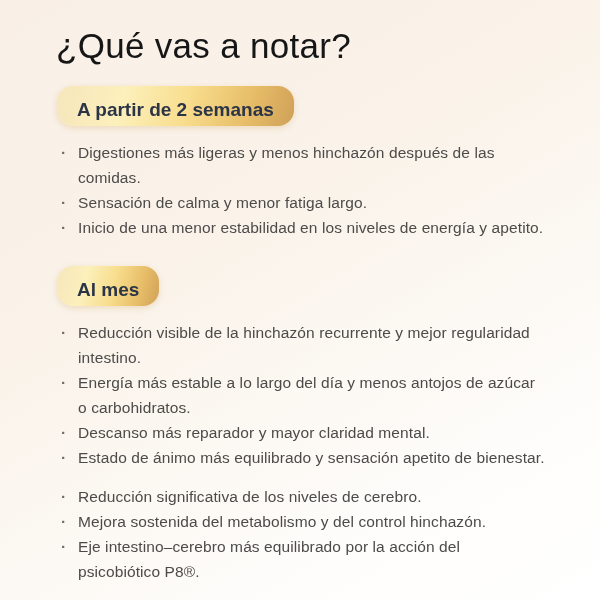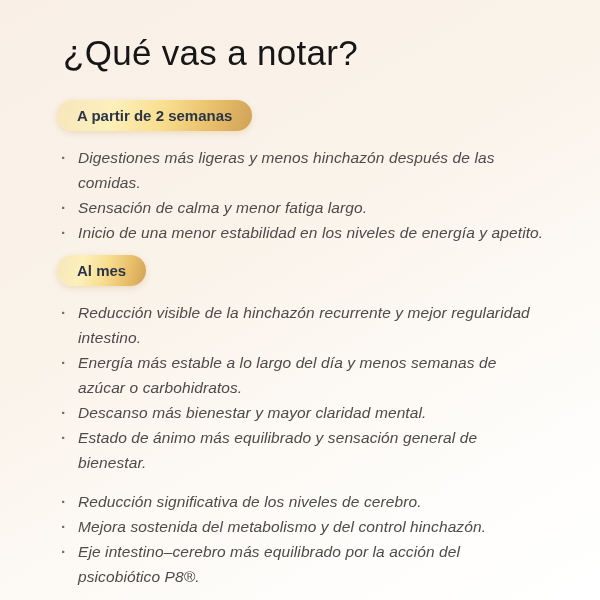--- a/index.html
+++ b/index.html
@@ -11,42 +11,42 @@
     font-family: "Liberation Sans", sans-serif;
     -webkit-font-smoothing: antialiased;
   }
   .page {
     box-sizing: border-box;
     width: 600px;
     height: 600px;
     padding: 24px 52px 0 55px;
   }
   h1.title {
-    margin: 8px;
+    margin: 1px;
     font-size: 35px;
     font-weight: 500;
     letter-spacing: 0.3px;
     color: #161616;
     line-height: 42px;
   }
   .section { margin: 0; }
   .badge {
     display: inline-block;
     margin: 18px 0 0 2px;
-    padding: 0 20px;
-    height: 31px;
+    padding: 8px 20px;
+    height: 24px;
     line-height: 31px;
     border-radius: 16px;
-    font-size: 15px;
+    font-size: 19px;
     font-weight: 700;
     color: #2c3547;
     background: linear-gradient(105deg, #f6e6bd 0%, #fcf0bb 28%, #f8dd8d 55%, #e7bd68 80%, #cfa158 100%);
     box-shadow: 0 2px 6px rgba(205, 161, 88, 0.30);
   }
-  .section:nth-of-type(n+2) .badge { margin-top: 10px; }
+  .section:nth-of-type(n+2) .badge { margin-top: 26px; }
   ul.benefits {
     list-style: none;
     margin: 14px 0 0 6px;
     padding: 0;
   }
   ul.benefits li {
     display: flex;
     align-items: flex-start;
     font-size: 15.5px;
     line-height: 25px;
@@ -55,21 +55,20 @@
   }
   ul.benefits .dot {
     flex: 0 0 17px;
     color: #6f6d6a;
     font-weight: 700;
     text-align: left;
   }
   ul.benefits .txt {
     flex: 1 1 auto;
     max-width: 468px;
-    font-style: italic;
   }
 </style>
 </head>
 <body>
 
 <div class="page">
   <h1 class="title">¿Qué vas a notar?</h1>
   <div id="sections-root">
       <div class="section"><div class="badge">A partir de 2 semanas</div><ul class="benefits">
           <li>
@@ -85,29 +84,29 @@
             <span class="txt">Inicio de una menor estabilidad en los niveles de energía y apetito.</span>
           </li>
         </ul></div>
       <div class="section"><div class="badge">Al mes</div><ul class="benefits">
           <li>
             <span class="dot">·</span>
             <span class="txt">Reducción visible de la hinchazón recurrente y mejor regularidad intestino.</span>
           </li>
           <li>
             <span class="dot">·</span>
-            <span class="txt">Energía más estable a lo largo del día y menos semanas de azúcar o carbohidratos.</span>
+            <span class="txt">Energía más estable a lo largo del día y menos antojos de azúcar o carbohidratos.</span>
           </li>
           <li>
             <span class="dot">·</span>
-            <span class="txt">Descanso más bienestar y mayor claridad mental.</span>
+            <span class="txt">Descanso más reparador y mayor claridad mental.</span>
           </li>
           <li>
             <span class="dot">·</span>
-            <span class="txt">Estado de ánimo más equilibrado y sensación general de bienestar.</span>
+            <span class="txt">Estado de ánimo más equilibrado y sensación apetito de bienestar.</span>
           </li>
         </ul></div>
       <div class="section"><ul class="benefits">
           <li>
             <span class="dot">·</span>
             <span class="txt">Reducción significativa de los niveles de cerebro.</span>
           </li>
           <li>
             <span class="dot">·</span>
             <span class="txt">Mejora sostenida del metabolismo y del control hinchazón.</span>

